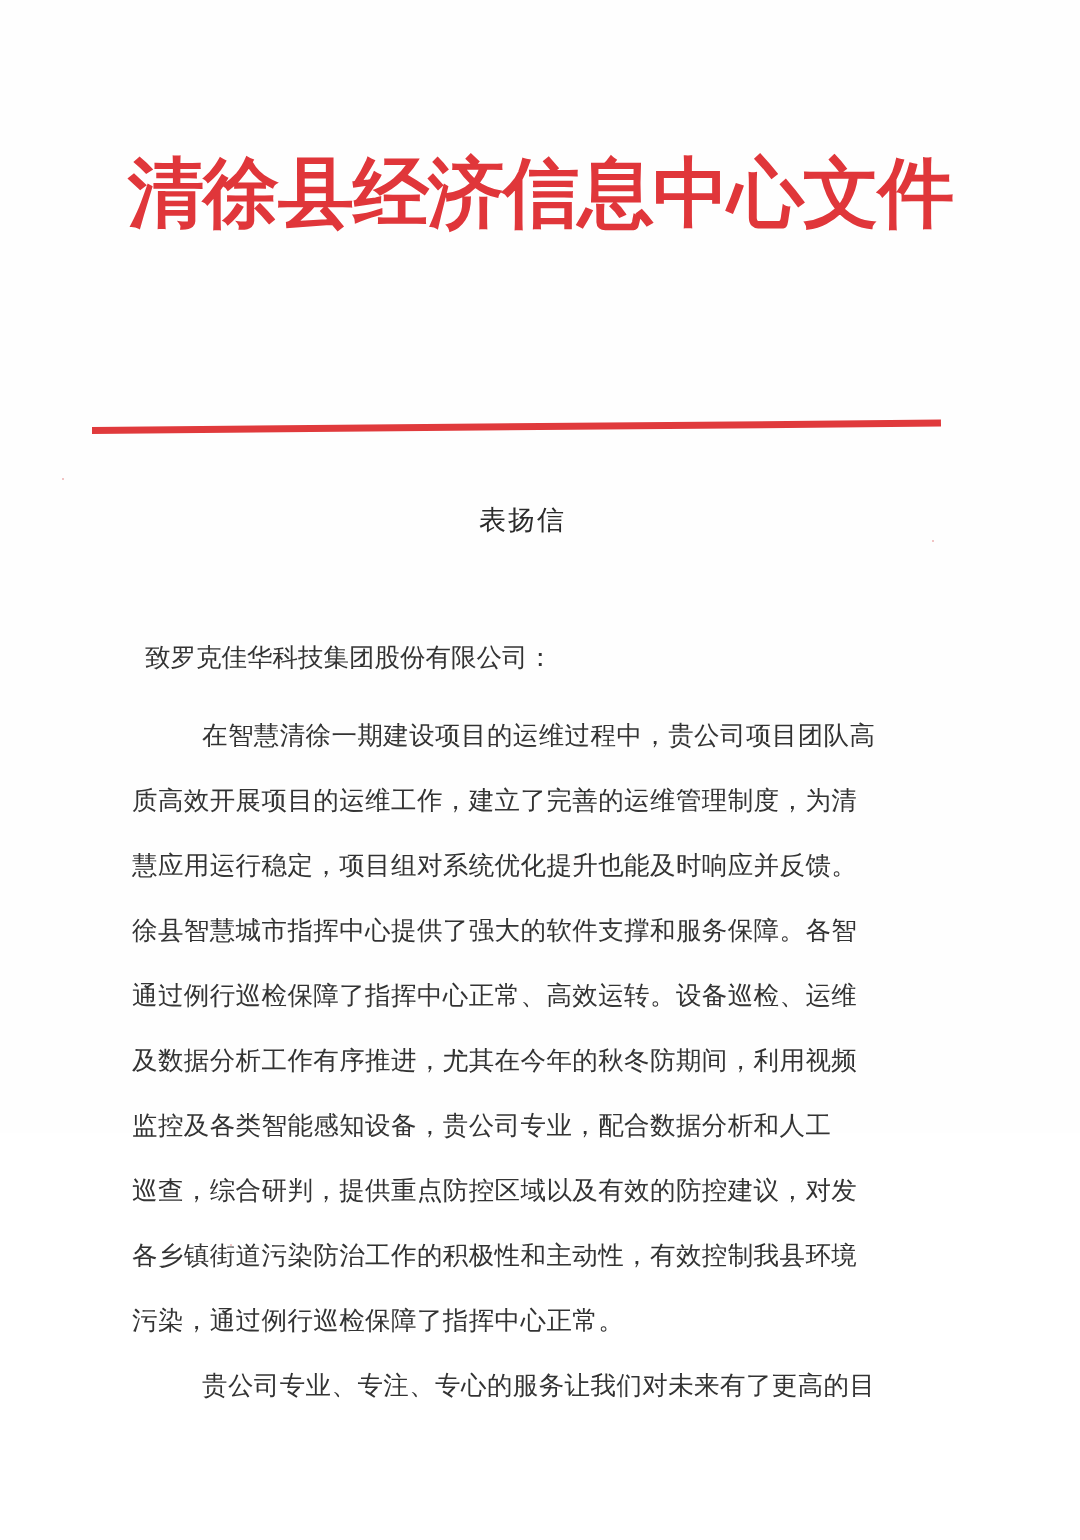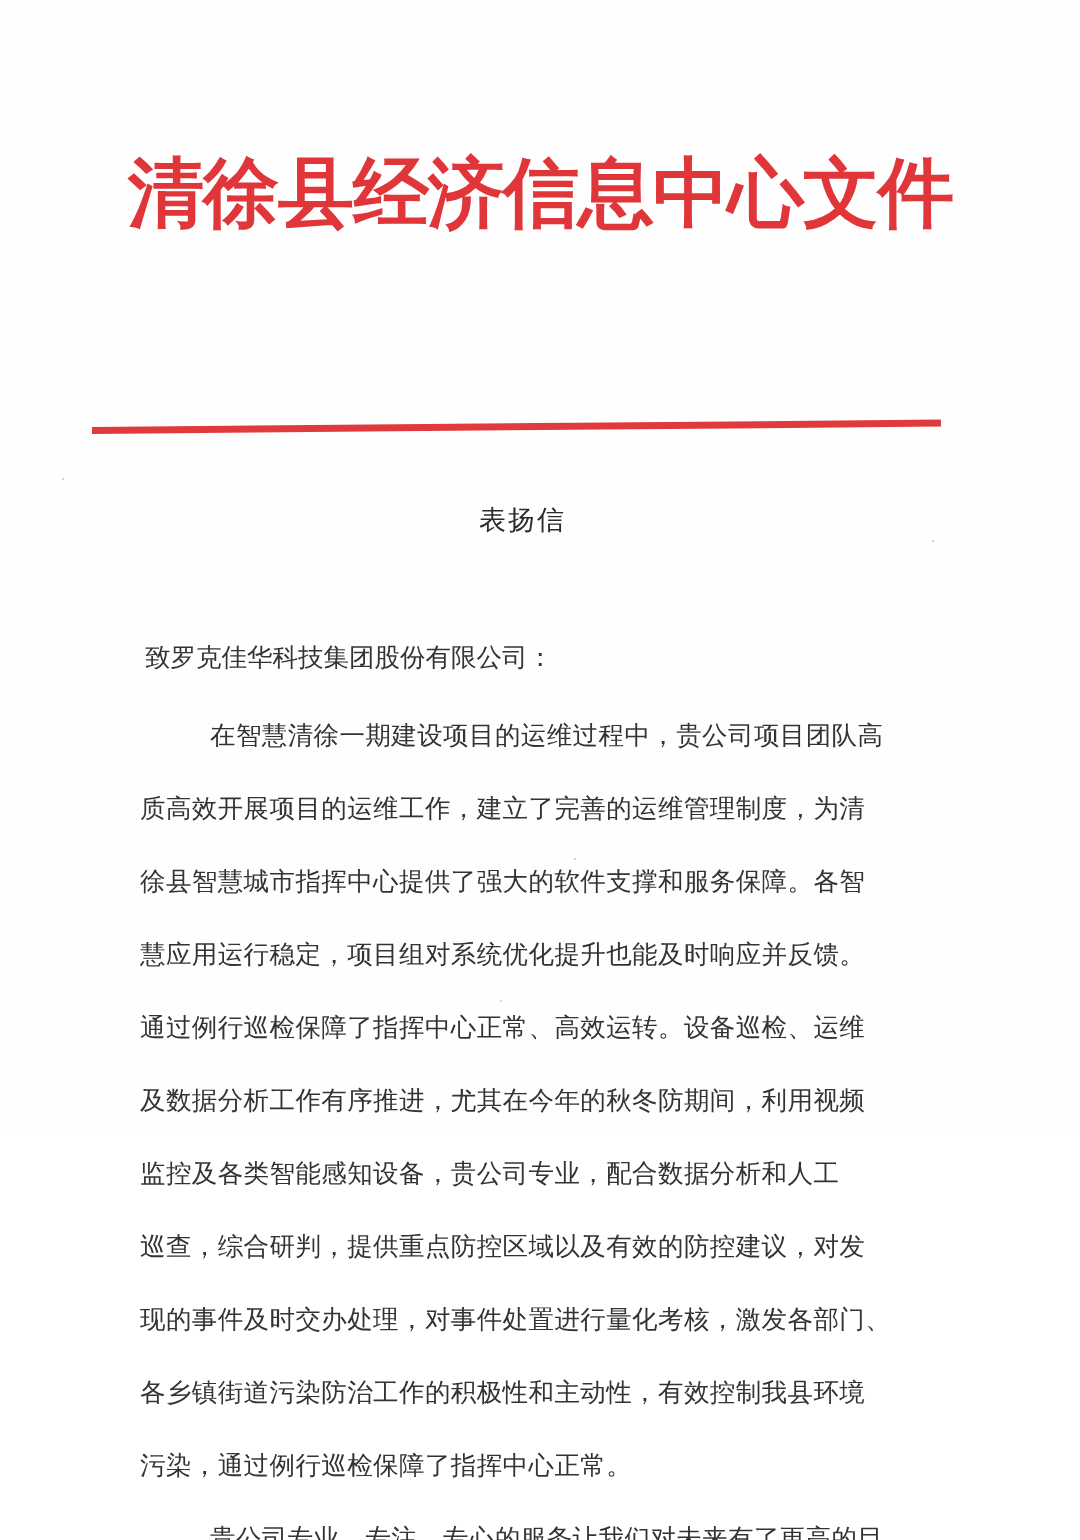--- a/index.html
+++ b/index.html
@@ -63,21 +63,21 @@
       width: 800px;
       color: #333333;
       font-size: 25.5px;
       line-height: 61px;
     }
     .salutation {
       margin: 17px;
       white-space: nowrap;
     }
     .line {
-      margin: 12px;
+      margin: 4px;
       white-space: nowrap;
       letter-spacing: 0.4px;
     }
     .indent {
       padding-left: 70px;
     }
     .speck {
       position: absolute;
       width: 2px;
       height: 2px;
@@ -96,27 +96,26 @@
   <div class="red-rule"></div>
 
   <div class="letter-title">表扬信</div>
 
   <div class="body-text">
     <p class="salutation">致罗克佳华科技集团股份有限公司：</p>
 
     <div>
       <p class="line indent">在智慧清徐一期建设项目的运维过程中，贵公司项目团队高</p>
       <p class="line">质高效开展项目的运维工作，建立了完善的运维管理制度，为清</p>
+      <p class="line">慧应用运行稳定，项目组对系统优化提升也能及时响应并反馈。</p>
       <p class="line">徐县智慧城市指挥中心提供了强大的软件支撑和服务保障。各智</p>
-      <p class="line">慧应用运行稳定，项目组对系统优化提升也能及时响应并反馈。</p>
       <p class="line">通过例行巡检保障了指挥中心正常、高效运转。设备巡检、运维</p>
       <p class="line">及数据分析工作有序推进，尤其在今年的秋冬防期间，利用视频</p>
       <p class="line">监控及各类智能感知设备，贵公司专业，配合数据分析和人工</p>
       <p class="line">巡查，综合研判，提供重点防控区域以及有效的防控建议，对发</p>
-      <p class="line">现的事件及时交办处理，对事件处置进行量化考核，激发各部门、</p>
       <p class="line">各乡镇街道污染防治工作的积极性和主动性，有效控制我县环境</p>
       <p class="line">污染，通过例行巡检保障了指挥中心正常。</p>
     </div>
 
     <div>
       <p class="line indent">贵公司专业、专注、专心的服务让我们对未来有了更高的目</p>
     </div>
   </div>
 
   <span class="speck" style="left:62px;top:478px;"></span>

